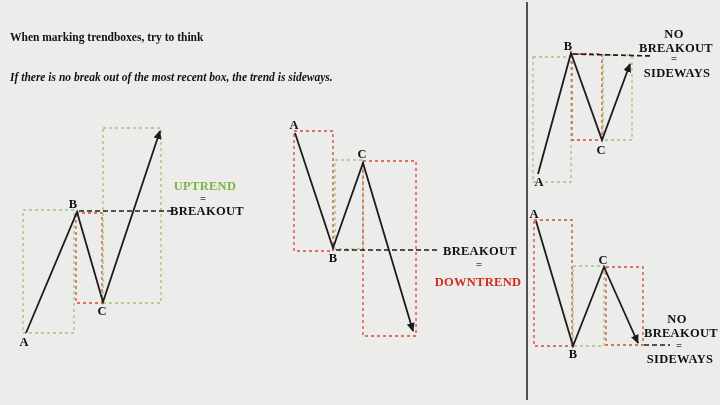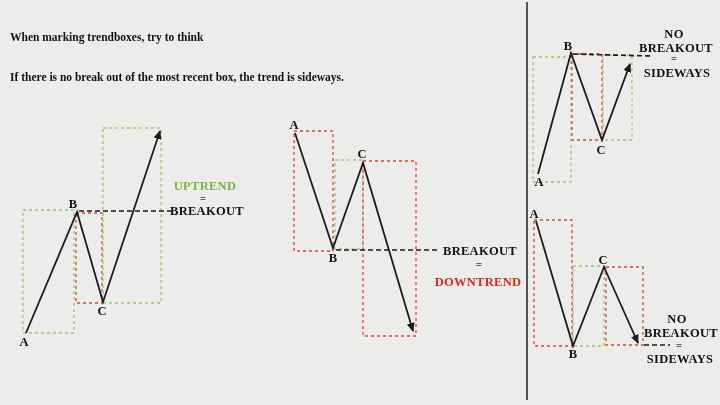--- a/index.html
+++ b/index.html
@@ -9,21 +9,21 @@
     font-family:"Liberation Serif","DejaVu Serif",serif;
     position:relative;overflow:hidden;
   }
   .stage{position:absolute;inset:0;}
   .header{
     position:absolute;left:10px;
     font-weight:bold;font-size:11.5px;line-height:13.5px;
     color:#111;white-space:pre;
   }
   .header-1{top:4px;}
-  .header-2{top:44px;}
+  .header-2{top:44px;font-style:italic;}
   svg{position:absolute;left:0;top:0;}
   .gbox{fill:none;stroke:#9cc674;stroke-width:1.3;stroke-dasharray:3 3;}
   .rbox{fill:none;stroke:#d64a32;stroke-width:1.3;stroke-dasharray:3 3;}
   .bdash{stroke:#1c1c1c;stroke-width:1.7;stroke-dasharray:5 3;fill:none;}
   .zig{fill:none;stroke:#1c1c1c;stroke-width:1.8;stroke-linejoin:miter;}
   .divider{stroke:#2b2b2b;stroke-width:1.6;}
   .lbl{font-family:"Liberation Serif","DejaVu Serif",serif;font-weight:bold;font-size:12.5px;fill:#111;text-anchor:middle;}
   .cap{font-family:"Liberation Serif","DejaVu Serif",serif;font-weight:bold;font-size:12.5px;fill:#111;text-anchor:middle;letter-spacing:0.3px;}
   .green-text{fill:#7cb342;}
   .red-text{fill:#d52a17;}

